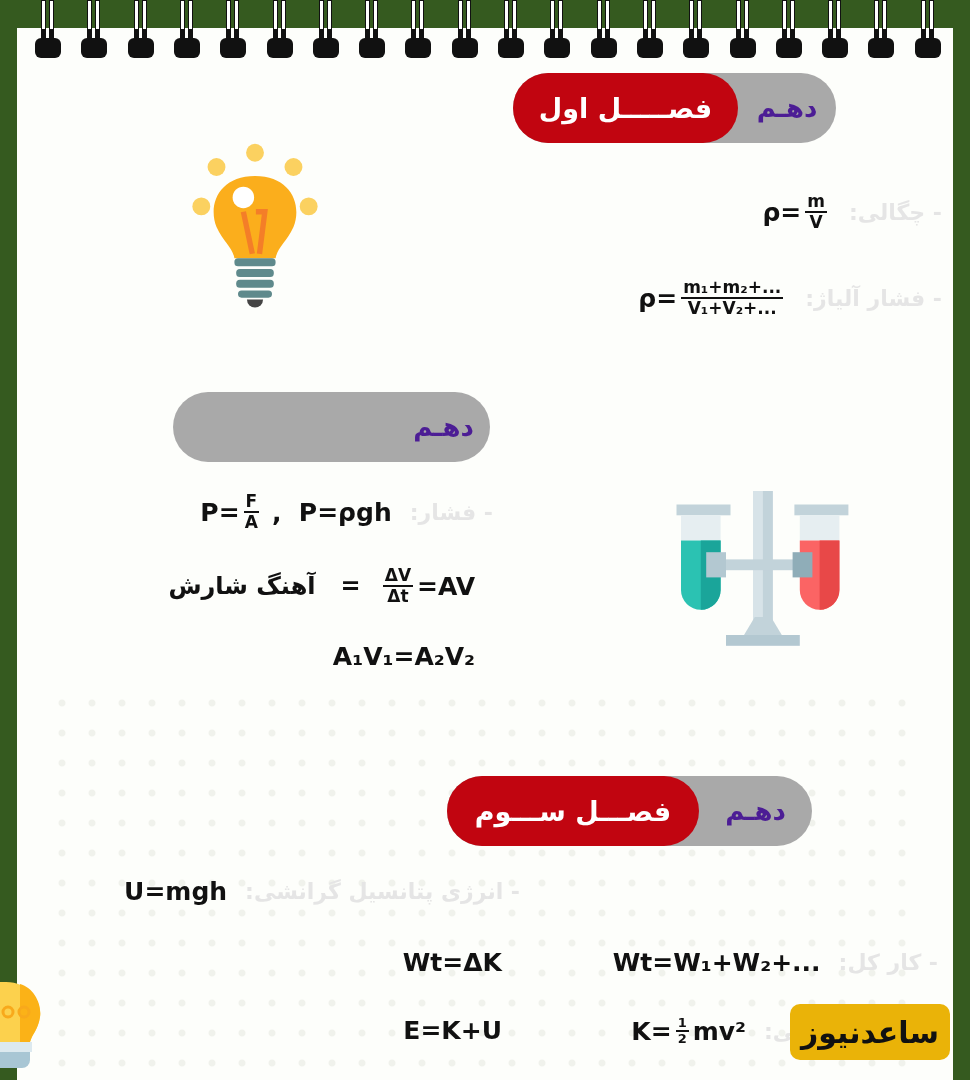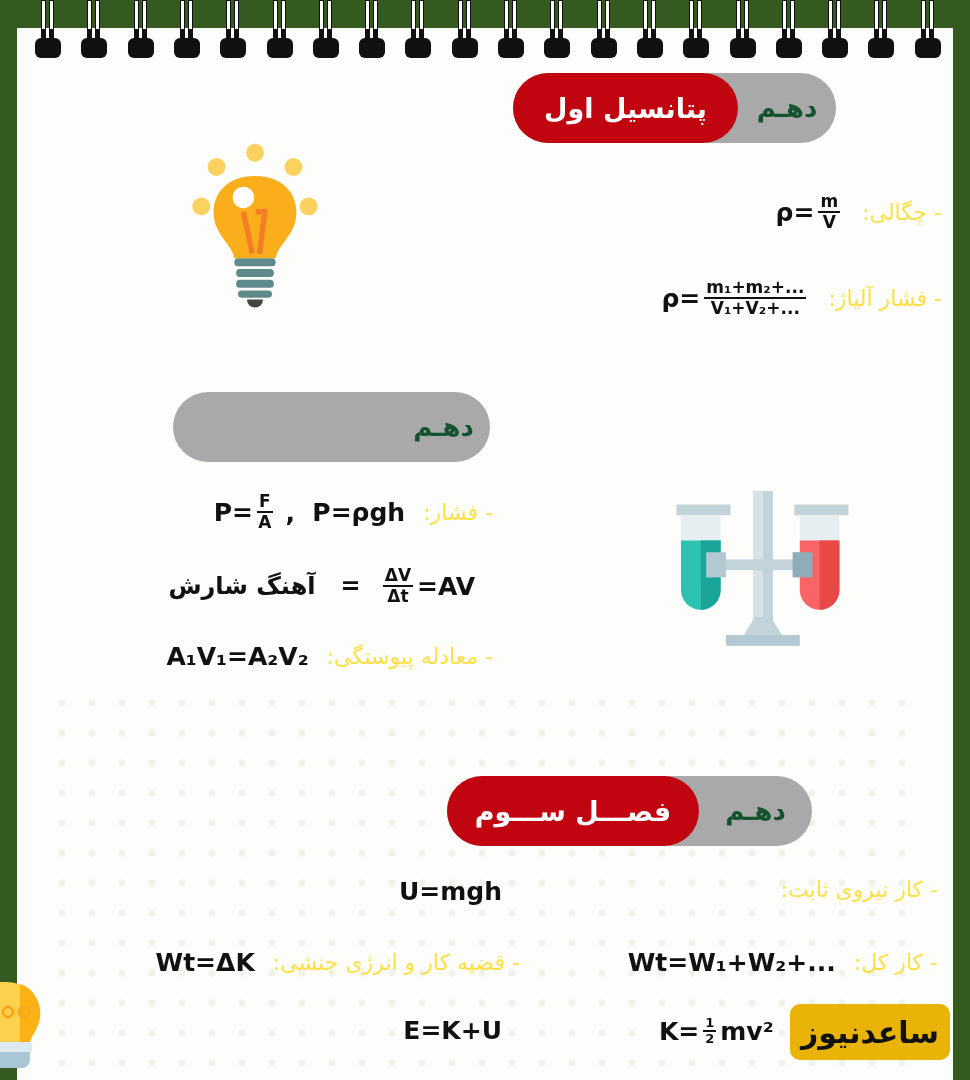--- a/index.html
+++ b/index.html
@@ -14,24 +14,24 @@
   .ring { position: absolute; top: 0; width: 26px; height: 58px; }
   .ring .wire { position: absolute; top: 0; width: 5px; height: 44px; background: #fff; border: 1px solid #111; }
   .ring .wire.l { left: 6px; } .ring .wire.r { left: 14px; }
   .ring .wire .blk { position:absolute; left:-1px; top:28px; width:5px; height:16px; background:#111; }
   .ring .base { position: absolute; left: 0; top: 38px; width: 26px; height: 20px; background: #111; border-radius: 6px; }
 
   .pill { position: absolute; height: 70px; border-radius: 35px; background: #a9a9a9; }
   .pill .red { position: absolute; left: 0; top: 0; height: 70px; border-radius: 35px; background: #c10510;
                color: #fff; font-weight: bold; font-size: 27px; display: flex; align-items: center; justify-content: center; direction: rtl; }
   .pill .grade { position: absolute; top: 0; height: 70px; display: flex; align-items: center; justify-content: center;
-                 color: #14532d; font-weight: bold; font-size: 26px; direction: rtl; }
+                 color: #4c1d95; font-weight: bold; font-size: 26px; direction: rtl; }
 
   .row { position: absolute; display: flex; align-items: center; direction: rtl; white-space: nowrap; }
-  .lbl { color: #fde047; font-weight: normal; font-size: 22px; }
+  .lbl { color: #e5e5e5; font-weight: bold; font-size: 22px; }
   .eq { color: #111; font-weight: bold; font-size: 25px; direction: ltr; display: inline-flex; align-items: center; margin-right: 18px; }
   .frac { display: inline-flex; flex-direction: column; align-items: center; margin: 0 4px; font-size: 17px; line-height: 19px; }
   .frac .num { border-bottom: 2px solid #111; padding: 0 2px; }
   .extra { color: #111; font-weight: bold; font-size: 24px; margin-right: 18px; }
 
   .icon-box { position: absolute; }
   .watermark { position: absolute; left: 790px; top: 1004px; width: 160px; height: 56px; background: #eab308;
                border-radius: 10px; display: flex; align-items: center; justify-content: center;
                color: #111; font-weight: bold; font-size: 30px; direction: rtl; }
 </style>
@@ -220,21 +220,21 @@
         <div class="blk"></div>
       </div>
       <div class="wire r">
         <div class="blk"></div>
       </div>
       <div class="base"></div>
     </div>
   </div>
 
 <div class="pill" style="left:513px; top:73px; width:323px;">
-  <div class="red" style="width:225px;">پتانسیل اول</div>
+  <div class="red" style="width:225px;">فصـــــل اول</div>
   <div class="grade" style="left:225px; width:98px;">دهـم</div>
 </div>
 
 <div class="icon-box" style="left:170px; top:125px; width:170px; height:195px;">
   <svg width="170" height="195" viewBox="0 0 190 200">
     <circle cx="95" cy="22" r="10" fill="#fbd160"></circle>
     <circle cx="52" cy="38" r="10" fill="#fbd160"></circle>
     <circle cx="138" cy="38" r="10" fill="#fbd160"></circle>
     <circle cx="35" cy="82" r="10" fill="#fbd160"></circle>
     <circle cx="155" cy="82" r="10" fill="#fbd160"></circle>
@@ -289,21 +289,20 @@
   <span class="eq">
     <span class="frac">
       <span class="num">ΔV</span>
       <span>Δt</span>
     </span>
     <span>=AV</span>
   </span>
   <span class="extra" style="white-space:pre;">=   آهنگ شارش</span>
 </div>
 <div class="row" style="right:477px; top:642px;">
-  <span class="lbl">- معادله پیوستگی:</span>
   <span class="eq">A₁V₁=A₂V₂</span>
 </div>
 
 <div class="icon-box" style="left:672px; top:480px; width:180px; height:175px;">
   <svg width="180" height="175" viewBox="0 0 200 190">
     <rect x="90" y="10" width="22" height="165" fill="#d7e3e8"></rect>
     <rect x="101" y="10" width="11" height="165" fill="#c2d3da"></rect>
     <path d="M80 170 L92 150 L110 150 L122 170 Z" fill="#c2d3da"></path>
     <rect x="60" y="170" width="82" height="12" fill="#b3c8d1"></rect>
     <rect x="5" y="25" width="60" height="12" fill="#c2d3da"></rect>
@@ -319,43 +318,42 @@
     <rect x="134" y="78" width="22" height="28" fill="#8fadb8"></rect>
   </svg>
 </div>
 
 <div class="pill" style="left:447px; top:740px; width:365px;margin-top:36px;">
   <div class="red" style="width:252px;">فصـــل ســـوم</div>
   <div class="grade" style="left:252px; width:113px;">دهـم</div>
 </div>
 
 <div class="row" style="right:32px; top:877px;">
-  <span class="lbl">- کار نیروی ثابت:</span>
 </div>
 <div class="row" style="right:32px; top:948px;">
   <span class="lbl">- کار کل:</span>
   <span class="eq">Wt=W₁+W₂+...</span>
 </div>
 <div class="row" style="right:32px; top:1016px;">
   <span class="lbl">- انرژی جنبشی:</span>
   <span class="eq">
     <span>K=</span>
     <span class="frac" style="font-size:13px; line-height:14px;">
       <span class="num">1</span>
       <span>2</span>
     </span>
     <span>mv²</span>
   </span>
 </div>
 
 <div class="row" style="right:450px; top:877px;">
+  <span class="lbl">- انرژی پتانسیل گرانشی:</span>
   <span class="eq">U=mgh</span>
 </div>
 <div class="row" style="right:450px; top:948px;">
-  <span class="lbl">- قضیه کار و انرژی جنشی:</span>
   <span class="eq">Wt=ΔK</span>
 </div>
 <div class="row" style="right:450px; top:1016px;">
   <span class="eq">E=K+U</span>
 </div>
 
 <div class="icon-box" style="left:0px; top:982px; width:42px; height:90px;">
   <svg width="42" height="90" viewBox="0 0 42 90">
     <path d="M6 0 C30 0 42 20 40 35 C38 48 32 52 30 60 L0 60 L0 0 Z" fill="#fcd14d"></path>
     <path d="M20 2 C34 6 42 22 40 35 C38 48 32 52 30 60 L20 60 Z" fill="#fbb217"></path>

